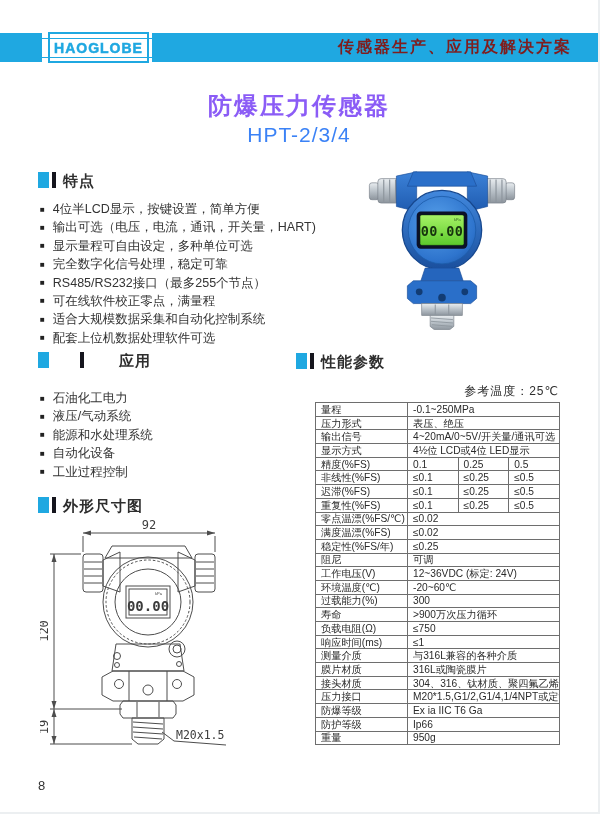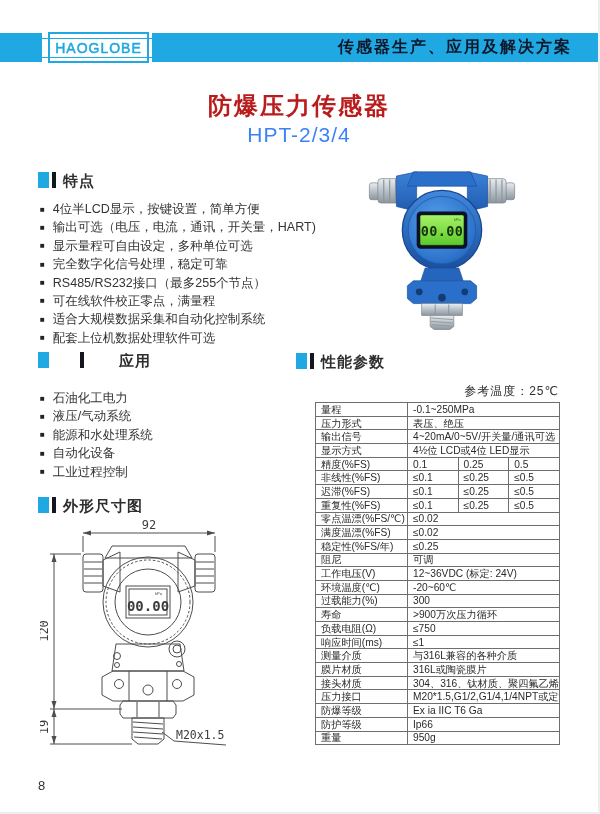--- a/index.html
+++ b/index.html
@@ -5,29 +5,29 @@
   :root{ --accent:#1fa8e1; --bar:#15151d; --ink:#333; --tline:#6e6e6e; }
   *{ box-sizing:border-box; margin:0; padding:0; }
   body{ background:#fff; font-family:"Liberation Sans","DejaVu Sans",sans-serif; }
   .page{ position:relative; width:600px; height:814px; background:#fff; overflow:hidden;
          border-right:2px solid #eceff1; border-bottom:2px solid #eceff1; }
 
   
   .bar-left{ position:absolute; left:0; top:33px; width:42px; height:29px; background:var(--accent); }
   .logo-box{ position:absolute; left:48px; top:32px; width:101px; height:31px;
              border:2px solid var(--accent); background:#fff; display:flex; align-items:center; justify-content:center; }
-  .logo-inner{ border:1px solid var(--accent); padding:1px 20px; font-size:14px; font-weight:normal;
+  .logo-inner{ border:1px solid var(--accent); padding:1px 20px; font-size:14px; font-weight:bold;
                letter-spacing:1px; color:var(--accent); -webkit-text-stroke:0.5px var(--accent); }
   .bar-right{ position:absolute; left:152px; top:33px; width:448px; height:29px; background:var(--accent);
-              color:#0f172a; display:flex; align-items:center; justify-content:flex-end;
+              color:#7f1d1d; display:flex; align-items:center; justify-content:flex-end;
               padding-right:28px; font-size:16px; font-weight:bold; letter-spacing:2px; }
 
   
   .title{ position:absolute; left:0; top:90px; width:100%; text-align:center;
-          font-size:24px; font-weight:bold; color:#b91c1c; letter-spacing:2px; }
+          font-size:24px; font-weight:bold; color:#8b5cf6; letter-spacing:2px; }
   .model{ position:absolute; left:0; top:123px; width:100%; text-align:center;
           font-size:21px; color:#3b82f6; letter-spacing:1px; }
 
   
   .sec{ position:absolute; display:flex; }
   .sec .sq{ width:11px; height:16px; background:var(--accent); }
   .sec .vbar{ width:4px; height:16px; background:var(--bar); margin-left:3px; margin-right:7px; }
   .sec .txt{ font-size:15px; font-weight:bold; color:#2e2e2e; letter-spacing:1px; }
 
   

